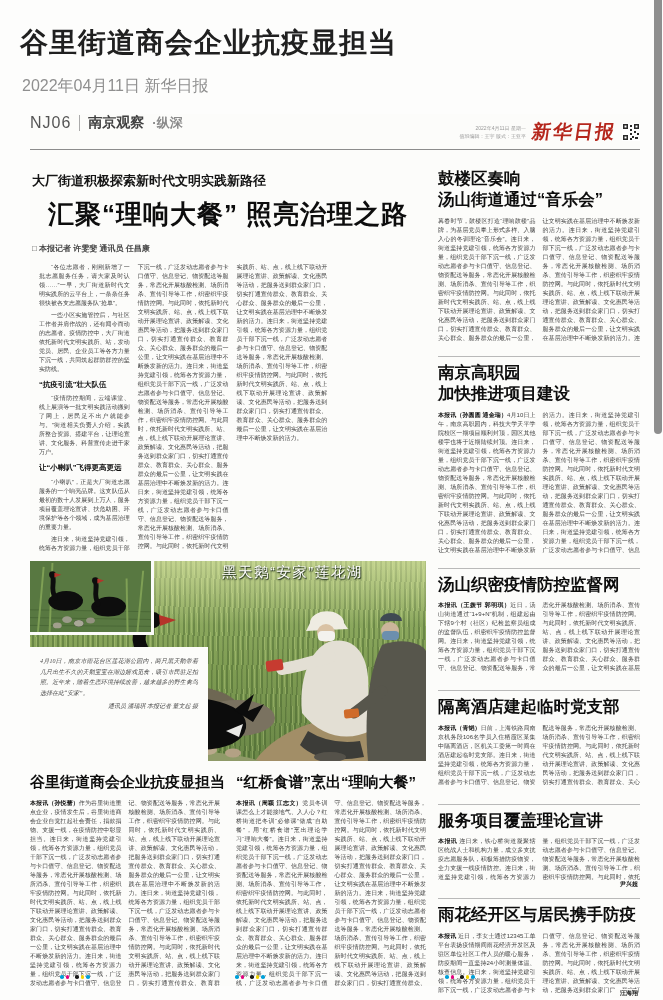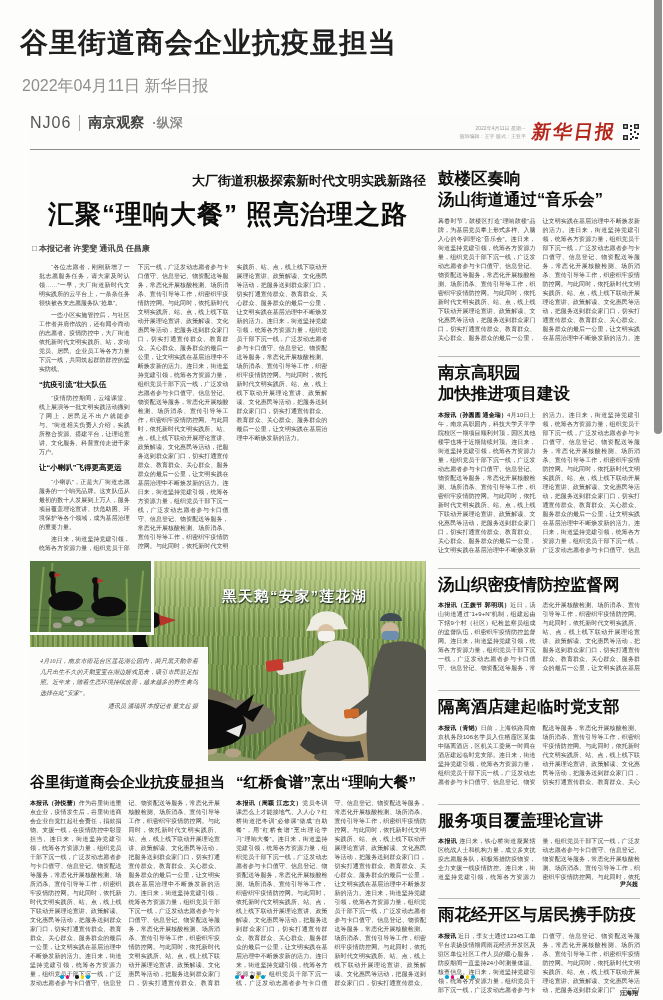--- a/index.html
+++ b/index.html
@@ -29,41 +29,41 @@
   .issue-info { text-align:right; font-size:5px; line-height:1.6; color:#999; width:78px; }
   .brand { font-size:19px; font-weight:900; color:#b5271d; transform:skewX(-8deg);
            letter-spacing:2px; white-space:nowrap; }
   .qr { width:18px; height:18px; }
 
   .zones { display:flex; gap:12px; padding-top:14px; }
   .left-zone { width:396px; flex:none; }
   .right-zone { flex:1; min-width:0; }
 
   
-  .kicker { font-size:13px; font-weight:700; color:#151515; margin:8px 0 7px 2px;text-align:right; }
+  .kicker { font-size:13px; font-weight:700; color:#151515; margin:8px 0 7px 2px; }
   .main-h { font-size:26px; font-weight:900; color:#0d0d0d; text-align:center;
             letter-spacing:1px; margin:0 0 11px; white-space:nowrap; }
   .byline { font-size:8px; color:#444; margin:0 0 9px 2px; font-weight:700; }
   .news-body { font-size:6px; line-height:1.5; text-align:justify; color:#3e3e3e;
                overflow:hidden; column-fill:auto; }
   .main-body { height:290px; column-count:4; column-gap:8px;margin-left:9px; }
   .main-body .para { margin:0 0 3px; text-indent:2em; }
   .main-body .sub { font-size:7.5px; font-weight:800; color:#0f0f0f; margin:5px 0 4px; text-indent:0; }
   .lead { font-weight:800; color:#111; }
 
   
   .photo { position:relative; margin-top:8px; height:200px; overflow:hidden;
     background:
       linear-gradient(180deg, rgba(225,233,170,.55), rgba(120,150,70,0) 32%),
       repeating-linear-gradient(92deg, rgba(38,66,24,.30) 0 2px, rgba(0,0,0,0) 2px 5px),
       repeating-linear-gradient(87deg, rgba(205,222,145,.28) 0 1px, rgba(0,0,0,0) 1px 6px),
       linear-gradient(180deg, #9db86d 0%, #7e9c52 55%, #6a8747 100%); }
   .photo svg.scene { position:absolute; inset:0; }
-  .overlay-title { position:absolute; left:192px; top:2px; font-size:14.5px; font-weight:700;
-      color:#fff; letter-spacing:1.5px; text-shadow:0 1px 2px rgba(12,24,10,.95), 1px 1px 0 rgba(20,40,20,.6);margin-top:24px; }
+  .overlay-title { position:absolute; left:192px; top:2px; font-size:14.5px; font-weight:400;
+      color:#fff; letter-spacing:1.5px; text-shadow:0 1px 2px rgba(12,24,10,.95), 1px 1px 0 rgba(20,40,20,.6); }
   .inset { position:absolute; left:0; top:0; width:124px; height:74px;
            border-right:3px solid #fbfbf9; border-bottom:3px solid #fbfbf9; overflow:hidden;
            background:linear-gradient(180deg,#63834a,#42602f); }
   .caption-box { position:absolute; left:0; bottom:0; width:178px; height:114px;
                  background:#fcfcfa; padding:9px 10px 6px; }
   .caption { font-family:"Liberation Serif", serif; font-style:italic; font-size:6px;
              line-height:1.75; color:#4a4a4a; text-align:justify; }
   .credit { font-family:"Liberation Serif", serif; font-style:italic; font-size:6px;
             color:#4a4a4a; text-align:right; margin-top:4px; }
 

